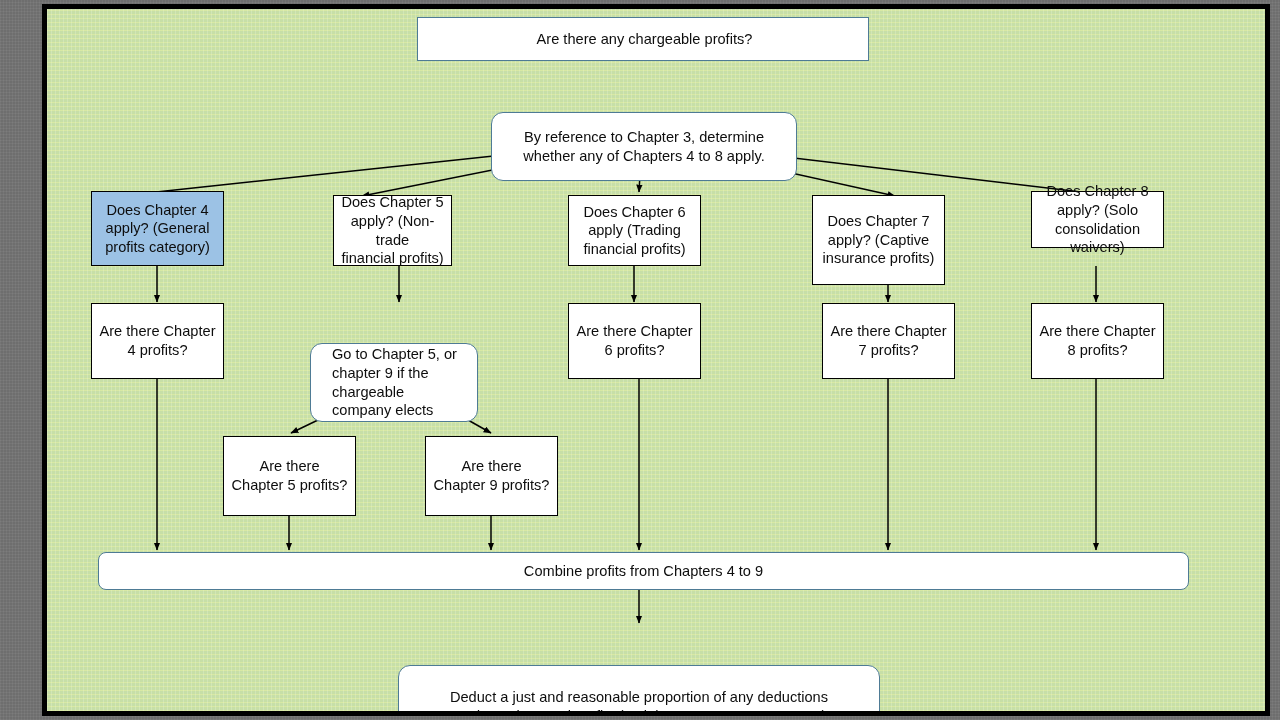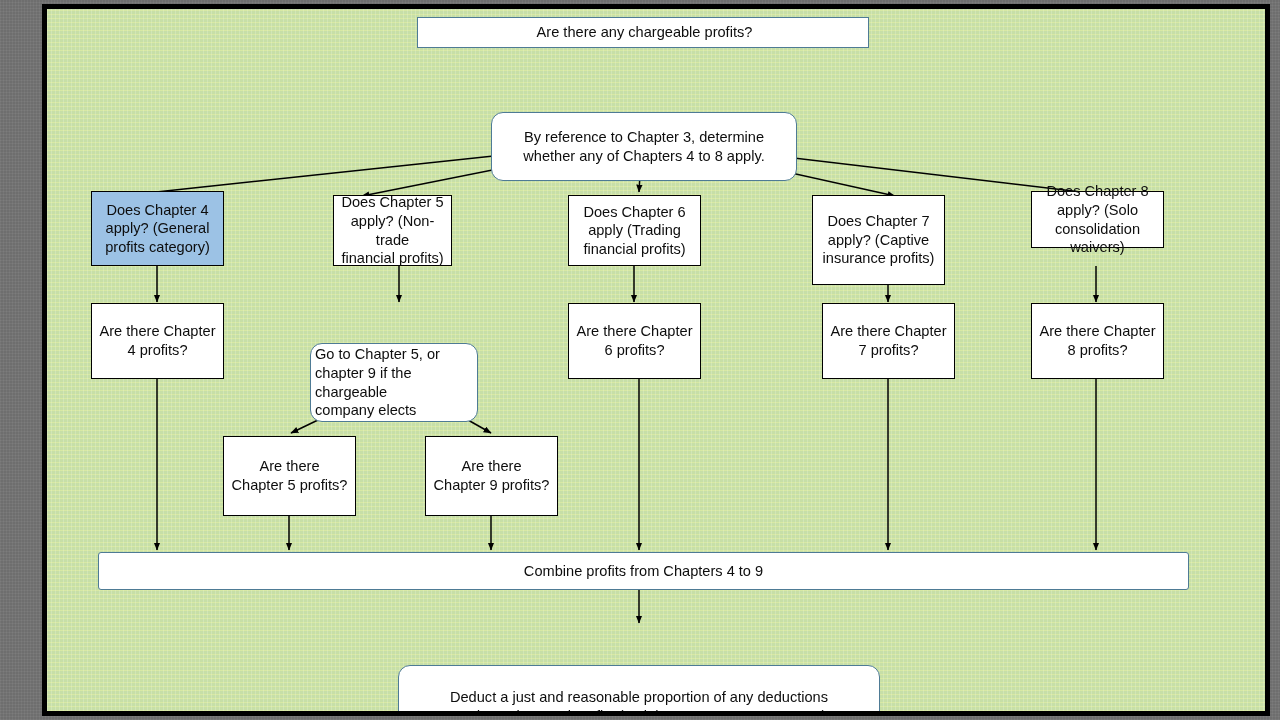--- a/index.html
+++ b/index.html
@@ -66,25 +66,25 @@
     padding: 2px 6px;
   }
   .sharp { border: 1.4px solid #000000; }
   .round {
     border: 1.2px solid #4e7b95;
     border-radius: 12px;
     margin-top: 41px;
   }
   .bar {
     border: 1.2px solid #4e7b95;
-    border-radius: 3px;
+    border-radius: 8px;
   }
   .title-box { border: 1.4px solid #4e7b95; }
   .highlight { background: #9cc2e5; }
-  .left-text { justify-content: flex-start; text-align: left; padding-left: 4px; }
+  .left-text { justify-content: flex-start; text-align: left; padding-left: 21px; }
   .node span { display: block; width: 100%; white-space: pre-line; }
 </style>
 </head>
 <body>
 
 <div id="stage">
   <div id="slide-frame">
     <div id="canvas">
 
       <svg id="wires" viewBox="0 0 1228 712">
@@ -118,21 +118,21 @@
           <path d="M592,370 L592,541"></path>
           <path d="M841,370 L841,541"></path>
           <path d="M1049,370 L1049,541"></path>
         </g>
         <g stroke="#000000" stroke-width="1.5" fill="none" marker-end="url(#arrow)">
           <path d="M592,580 L592,614"></path>
           <path d="M592,687 L592,710"></path>
         </g>
       </svg>
 
-      <div class="node title-box" style="left:370px; top:8px; width:452px; height:31px;padding-left:9px;">
+      <div class="node title-box" style="left:370px; top:8px; width:452px; height:44px;padding-left:9px;">
         <span>Are there any chargeable profits?</span>
       </div>
 
       <div class="node round" style="left:444px; top:62px; width:306px; height:69px;">
         <span>By reference to Chapter 3, determine
 whether any of Chapters 4 to 8 apply.</span>
       </div>
 
       <div class="node sharp highlight" style="left:44px; top:182px; width:133px; height:75px;">
         <span>Does Chapter 4

